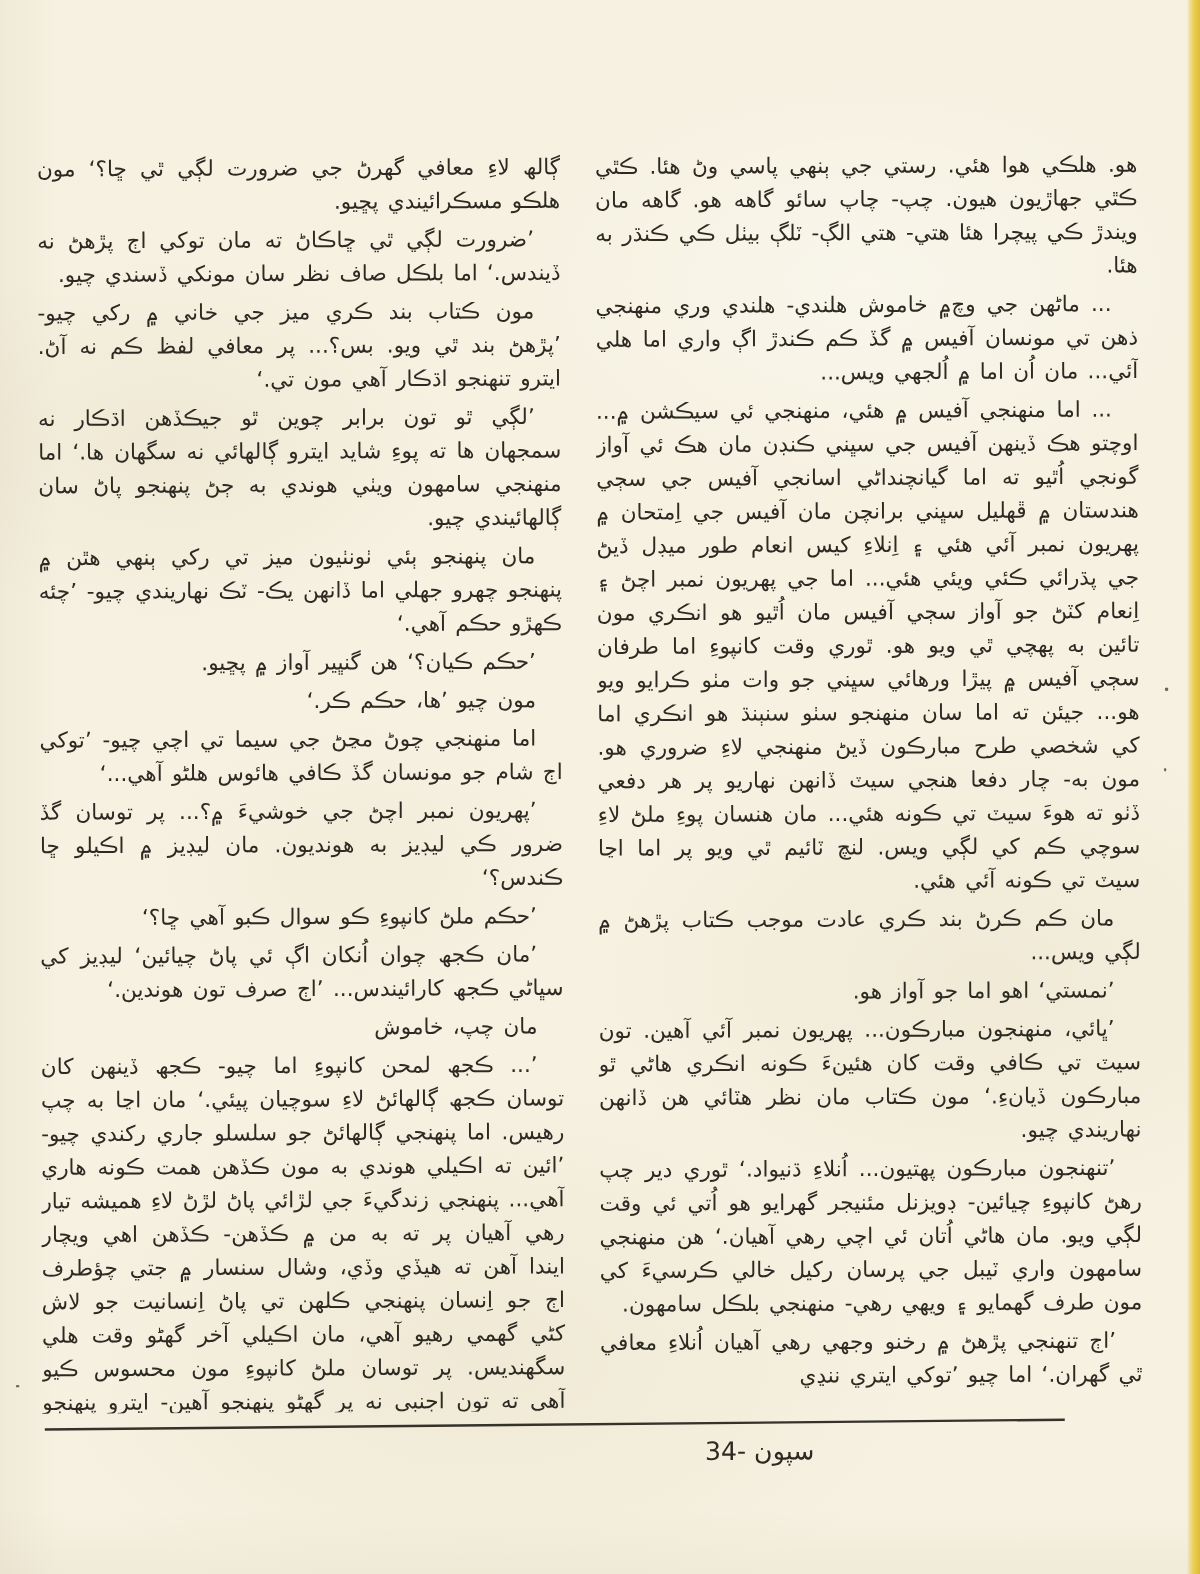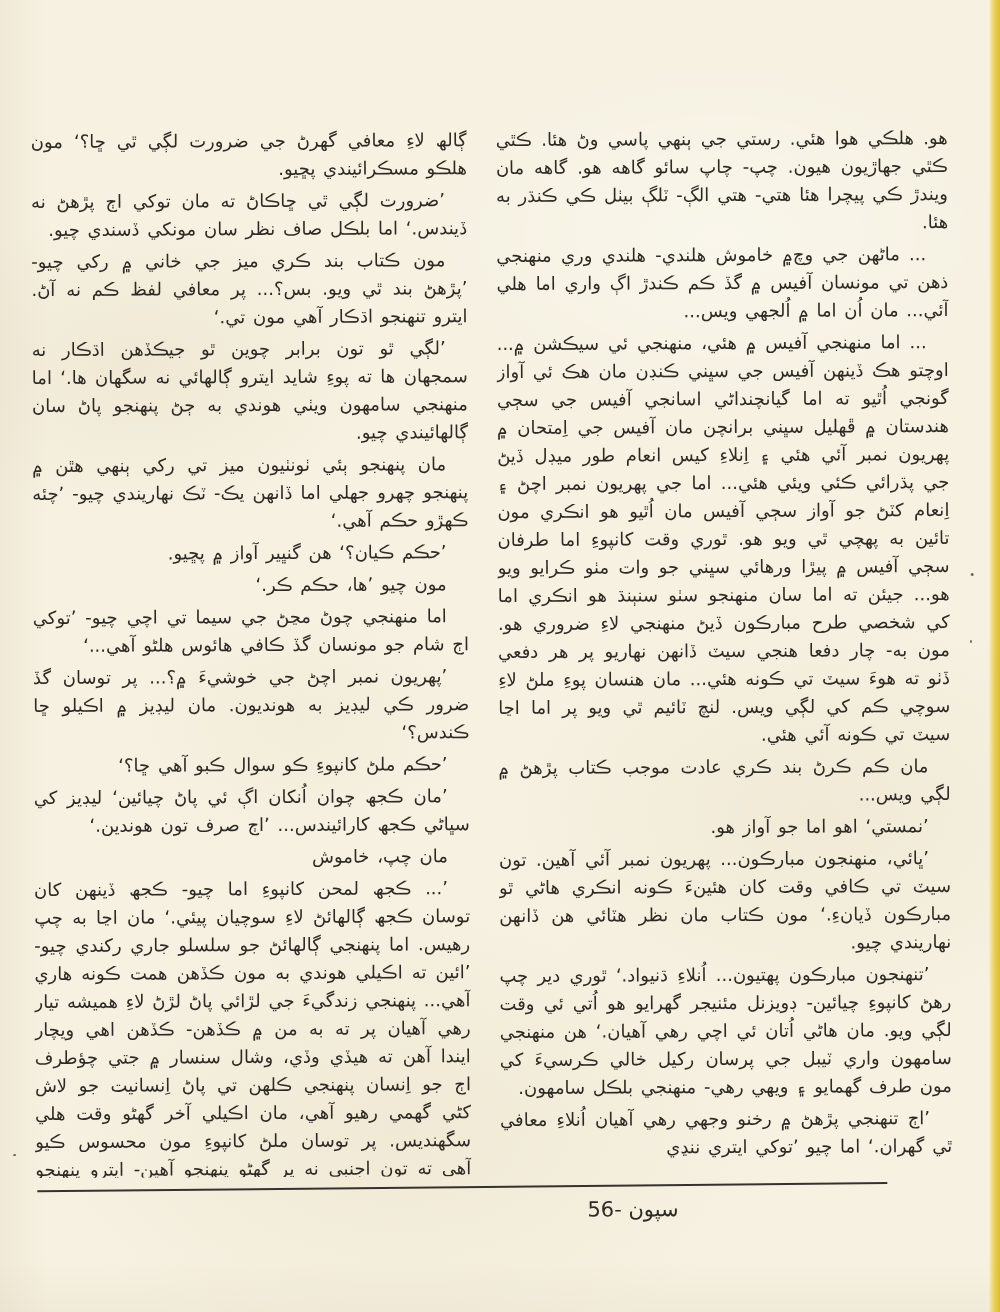--- a/index.html
+++ b/index.html
@@ -82,20 +82,20 @@
     <p>’پهريون نمبر اچڻ جي خوشيءَ ۾؟... پر توسان گڏ ضرور ڪي ليڊيز به هونديون. مان ليڊيز ۾ اڪيلو ڇا ڪندس؟‘</p>
     <p>’حڪم ملڻ کانپوءِ ڪو سوال ڪبو آهي ڇا؟‘</p>
     <p>’مان ڪجھ چوان اُنکان اڳ ئي پاڻ چيائين‘ ليڊيز کي سڀاڻي ڪجھ کارائيندس... ’اڄ صرف تون هوندين.‘</p>
     <p>مان چپ، خاموش</p>
     <p>’... ڪجھ لمحن کانپوءِ اما چيو- ڪجھ ڏينهن کان توسان ڪجھ ڳالهائڻ لاءِ سوچيان پيئي.‘ مان اڃا به چپ رهيس. اما پنهنجي ڳالهائڻ جو سلسلو جاري رکندي چيو- ’ائين ته اڪيلي هوندي به مون ڪڏهن همت ڪونه هاري آهي... پنهنجي زندگيءَ جي لڙائي پاڻ لڙڻ لاءِ هميشه تيار رهي آهيان پر ته به من ۾ ڪڏهن- ڪڏهن اهي ويچار ايندا آهن ته هيڏي وڏي، وشال سنسار ۾ جتي چؤطرف اڄ جو اِنسان پنهنجي ڪلهن تي پاڻ اِنسانيت جو لاش کڻي گهمي رهيو آهي، مان اڪيلي آخر گهڻو وقت هلي سگهنديس. پر توسان ملڻ کانپوءِ مون محسوس ڪيو آهي ته تون اجنبي نه پر گهڻو پنهنجو آهين- ايترو پنهنجو جنهنجو اڳيان پنهنجي اندر جو نقشو کولي</p>
   </div>
 
   <div class="footer-rule"></div>
 
   <div class="page-footer">
-    <span>سپون -56</span>
+    <span>سپون -34</span>
   </div>
 
   <div class="speck speck-1"></div>
   <div class="speck speck-2"></div>
   <div class="speck speck-3"></div>
 
 </div>
 
 </body></html>

